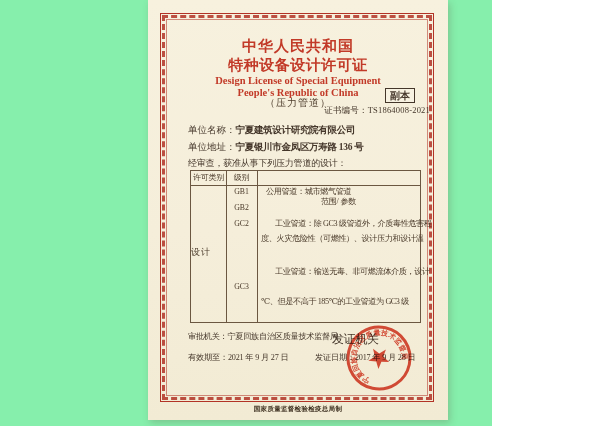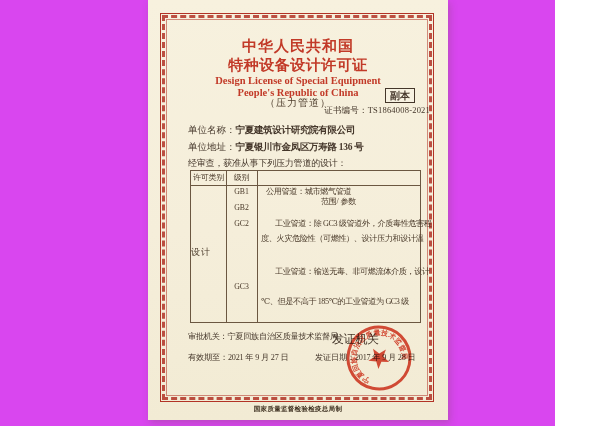--- a/index.html
+++ b/index.html
@@ -1,17 +1,17 @@
 <!DOCTYPE html>
 <html><head>
 <meta charset="utf-8">
 <style>
   * { margin:0; padding:0; box-sizing:border-box; }
   body { background:#ffffff; font-family:"Liberation Serif","DejaVu Serif",serif; }
-  .stage { position:relative; width:555px; height:426px; background:#d946ef; overflow:hidden; }
+  .stage { position:relative; width:492px; height:426px; background:#86efac; overflow:hidden; }
 
   .paper {
     position:absolute; left:148px; top:0; width:300px; height:420px;
     background:linear-gradient(180deg,#f7f1de 0%,#f5eeda 55%,#f2ebd4 100%);
     box-shadow:2px 3px 7px rgba(90,80,60,.25);
     color:#4e3d2c;
   }
   .frame { position:absolute; left:12px; top:13px; right:14px; bottom:18px; border:1px solid #b23326; }
   .frame::before { content:""; position:absolute; inset:1px; border:3px dashed #b23326; opacity:.85; }
   .frame::after  { content:""; position:absolute; inset:5px; border:1px solid #b23326; opacity:.55; }

